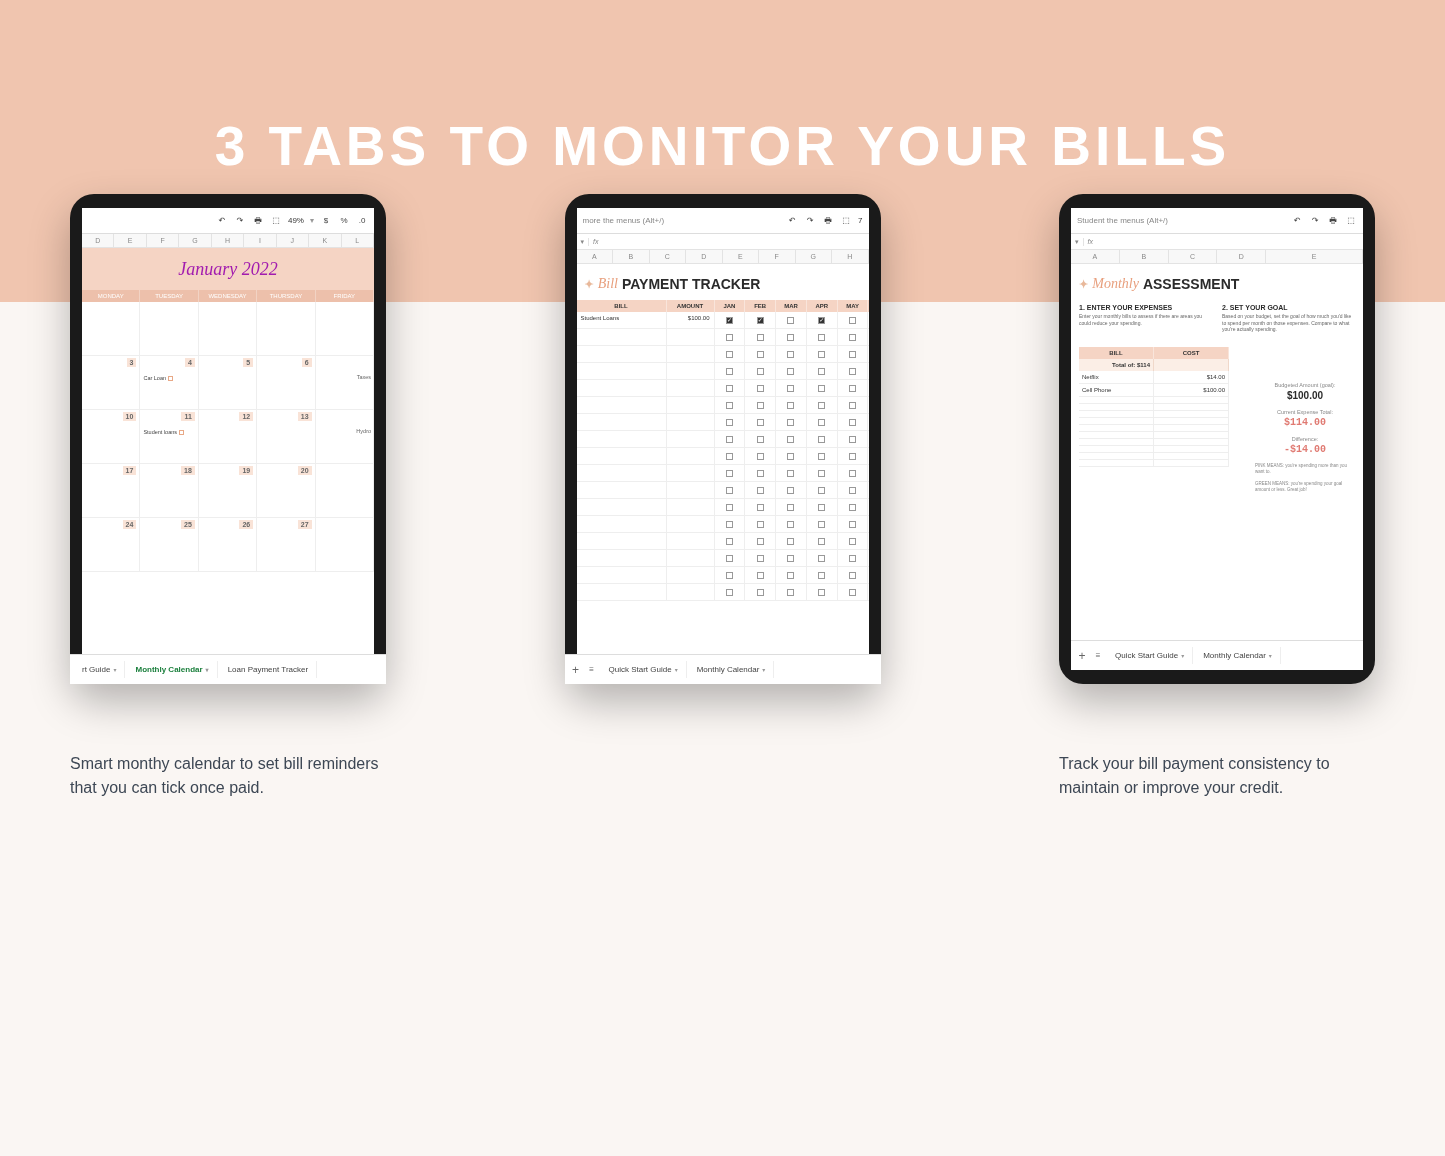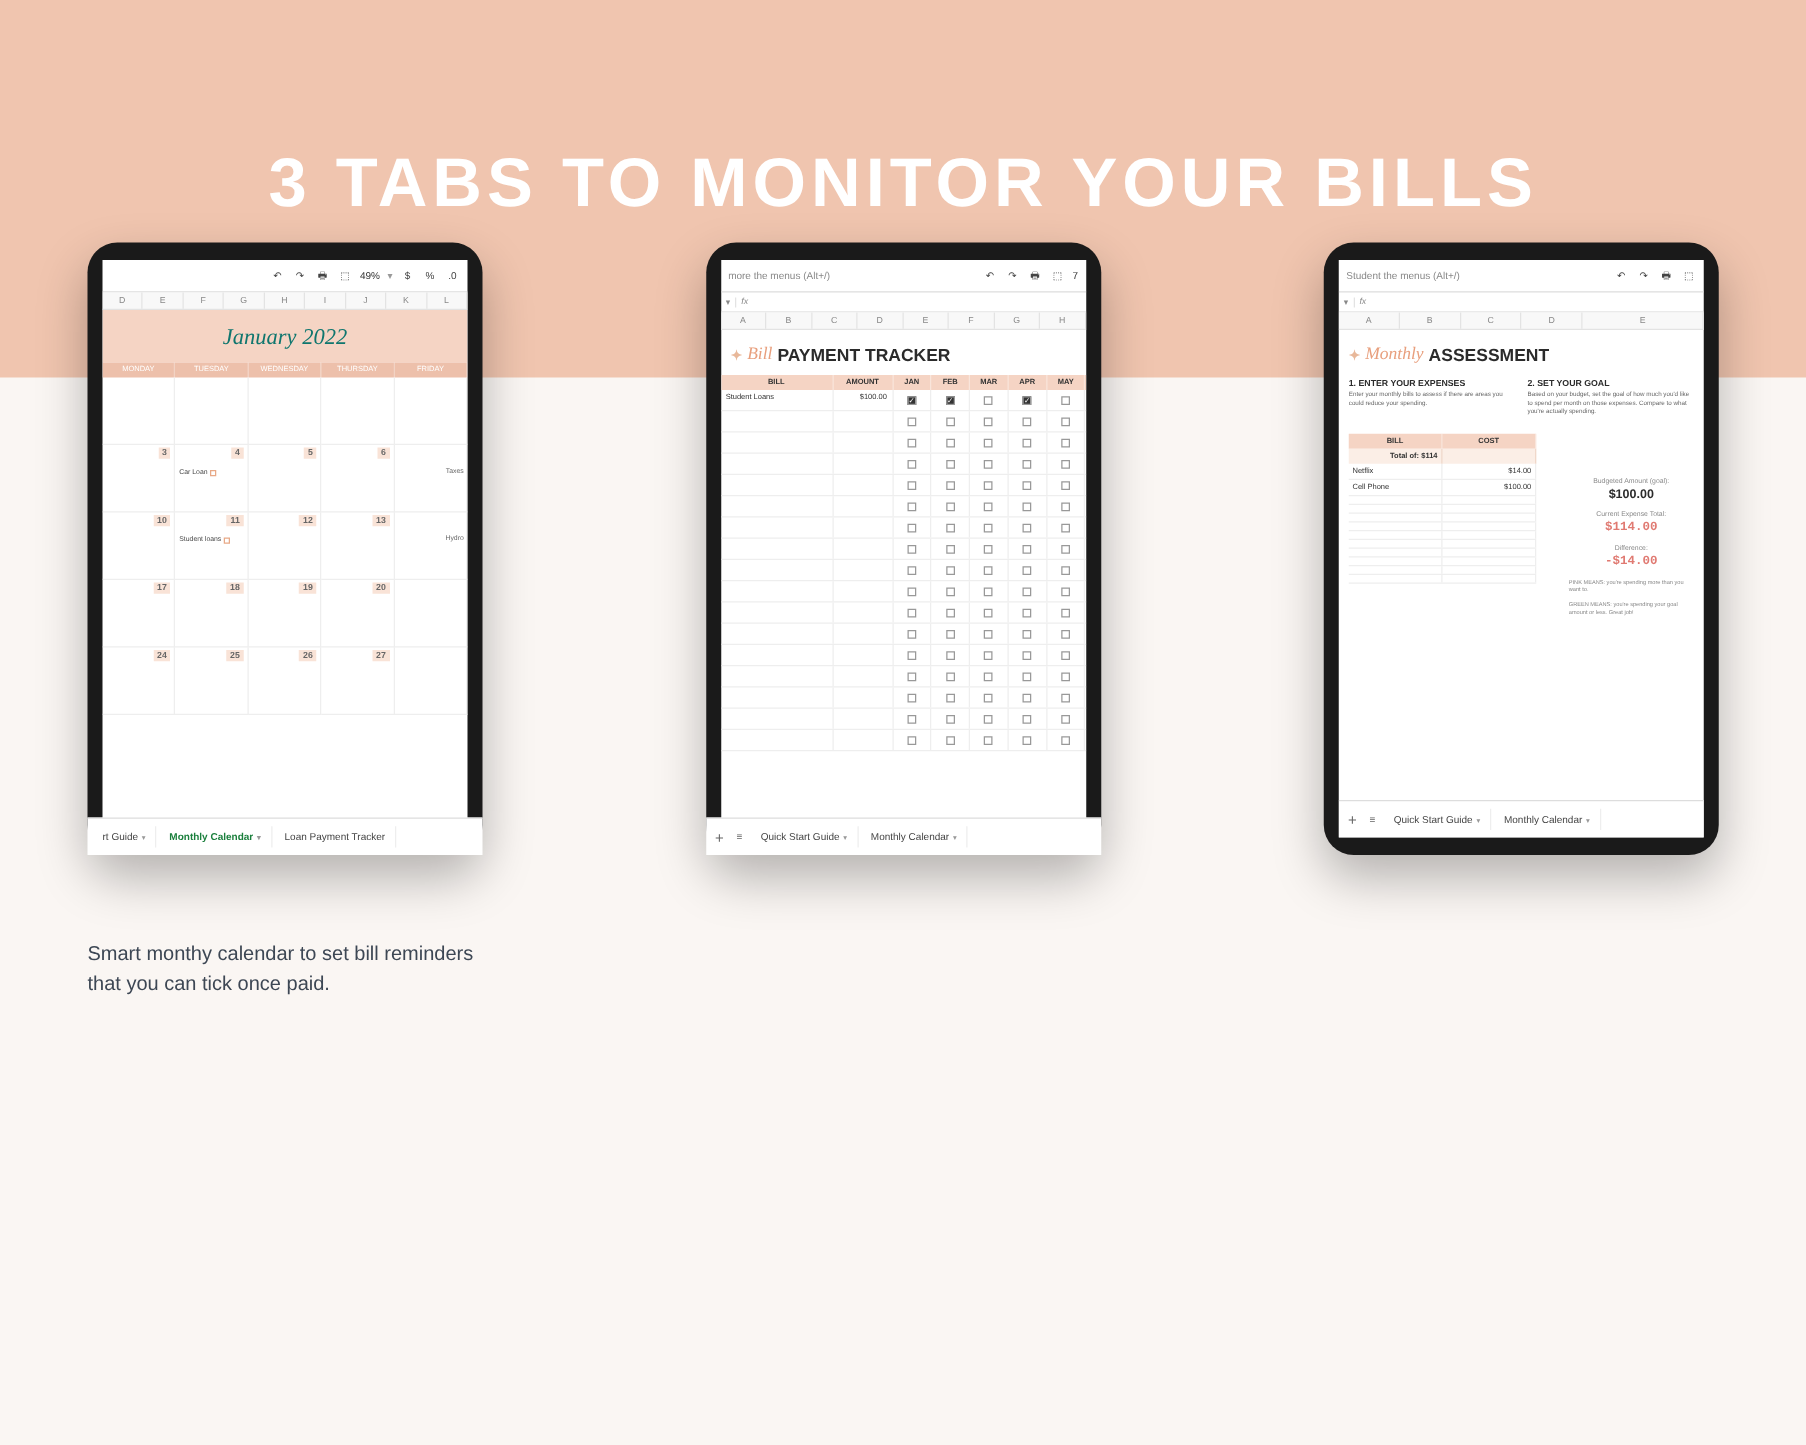--- a/index.html
+++ b/index.html
@@ -71,21 +71,21 @@
 .sheet-body { position: relative; }
 
 
 .cal-title {
   background:#f5d4c4;
   height:42px;
   display:flex;align-items:center;justify-content:center;
   font-family: cursive;
   font-size:18px;
   font-style:italic;
-  color:#0f766e;
+  color:#a21caf;
 }
 .cal-days { display:flex; }
 .cal-days div{flex:1;background:#edc0ab;color:#fff;font-size:6px;text-align:center;padding:3px 0;border-right:1px solid rgba(255,255,255,.3);}
 .cal-grid { }
 .cal-week{display:flex;height:54px;}
 .cal-cell{flex:1;border-right:1px solid #eee;border-bottom:1px solid #eee;position:relative;}
 .cal-date{position:absolute;top:2px;right:3px;font-size:7px;font-weight:600;background:#f9e3d7;padding:1px 3px;color:#666;}
 .cal-note{position:absolute;top:18px;left:2px;right:2px;font-size:5.5px;color:#444;background:#fff;padding:1px;display:flex;align-items:center;gap:2px;}
 .cal-box{width:5px;height:5px;border:1px solid #e8a987;display:inline-block;}
 .cal-sidenote{position:absolute;right:2px;top:18px;font-size:5.5px;color:#666;}
@@ -787,13 +787,14 @@
             <span class="tab-caret">▾</span>
           </div>
       </div>
     </div>
   </div>
 
 </div>
 
 <div class="captions">
   <div class="caption">Smart monthy calendar to set bill reminders that you can tick once paid.</div>
+  <div class="caption">Track your bill payment consistency to maintain or improve your credit.</div>
 </div>
 
 </body></html>

